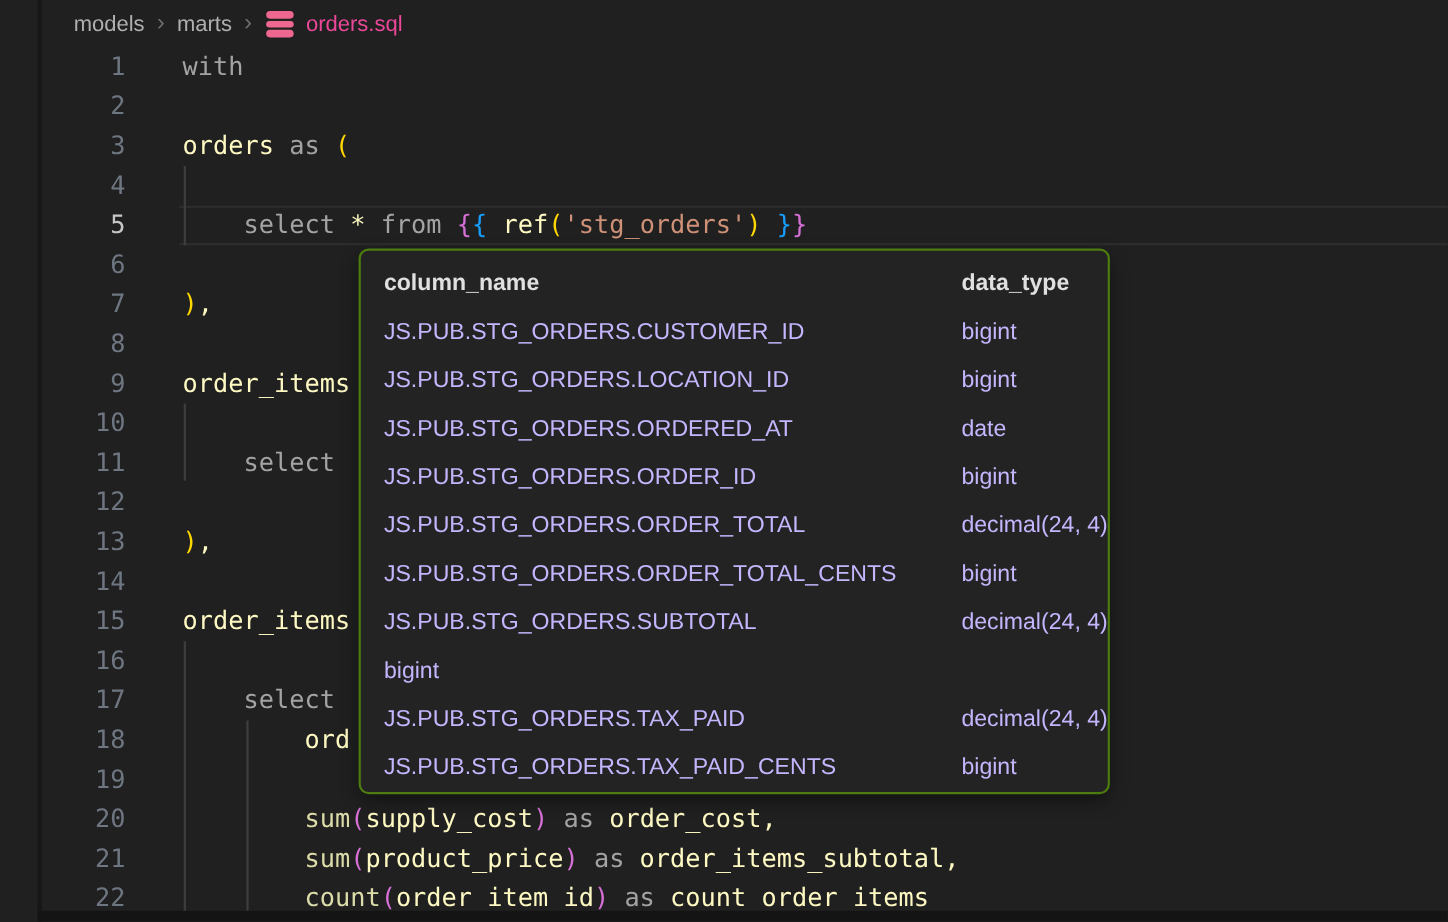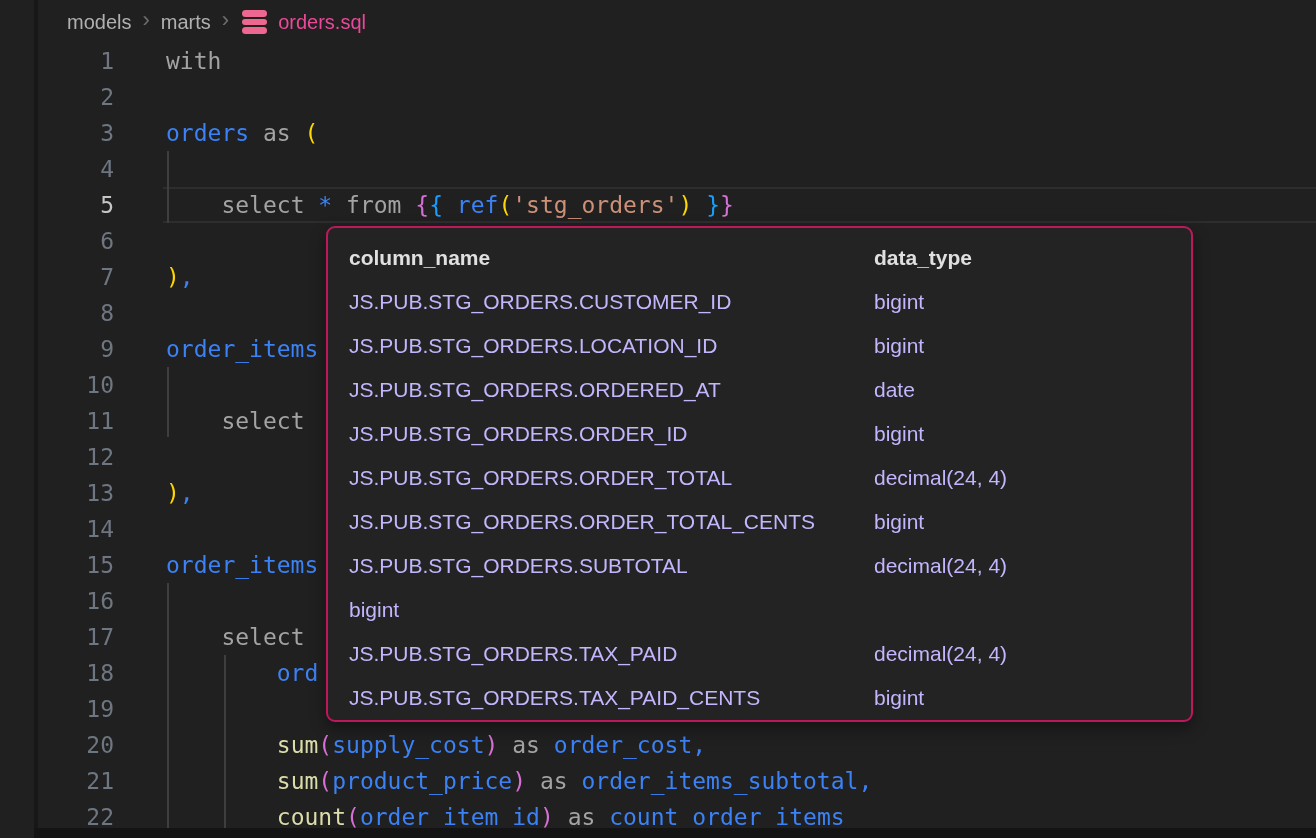--- a/index.html
+++ b/index.html
@@ -22,40 +22,40 @@
   .code-area{position:absolute;top:43px;left:0;right:0;}
   .code-line{
     display:flex;height:36px;align-items:center;
     font-family:"DejaVu Sans Mono",monospace;font-size:23px;line-height:36px;
     white-space:pre;position:relative;z-index:2;
   }
   .line-num{width:80px;text-align:right;color:#6e7681;flex:0 0 auto;}
   .code-line.current .line-num{color:#c6c6c6;}
   .line-content{padding-left:52px;}
   .tk-kw{color:#a3a3a3;}
-  .tk-id{color:#3b82f6;}
+  .tk-id{color:#fef9c3;}
   .tk-str{color:#ce9178;}
   .tk-fn{color:#dcdcaa;}
   .tk-b1{color:#ffd700;}
   .tk-b2{color:#d670d6;}
   .tk-b3{color:#179fff;}
   .indent-guide{position:absolute;width:2px;background:#3e3e3e;z-index:1;}
   #guide-a{left:133px;top:151px;height:72px;}
   #guide-b{left:133px;top:367px;height:70px;}
   #guide-c{left:133px;top:583px;height:245px;}
   #guide-d{left:190px;top:655px;height:173px;}
   .current-line-box{
     position:absolute;left:129px;right:0;top:187px;height:36px;
     border-top:2px solid #2d2d2d;border-bottom:2px solid #2d2d2d;
     box-sizing:border-box;z-index:1;
   }
   
   .hover-popup{
-    position:absolute;left:292px;top:226px;width:867px;height:496px;
-    background:#232323;border:2px solid #be185d;border-radius:9px;
+    position:absolute;left:292px;top:226px;width:683px;height:496px;
+    background:#232323;border:2px solid #4d7c0f;border-radius:9px;
     box-sizing:border-box;padding:8px 0 0 0;z-index:10;
     box-shadow:0 6px 16px rgba(0,0,0,0.4);overflow:hidden;
   }
   .popup-row{
     display:grid;grid-template-columns:525px auto;align-items:center;
     height:44px;padding:0 18px 0 21px;white-space:nowrap;
     font-size:21px;color:#c4b5fd;
   }
   .popup-row .col-name{overflow:visible;}
   .popup-header{font-weight:bold;color:#e0e0e0;}

